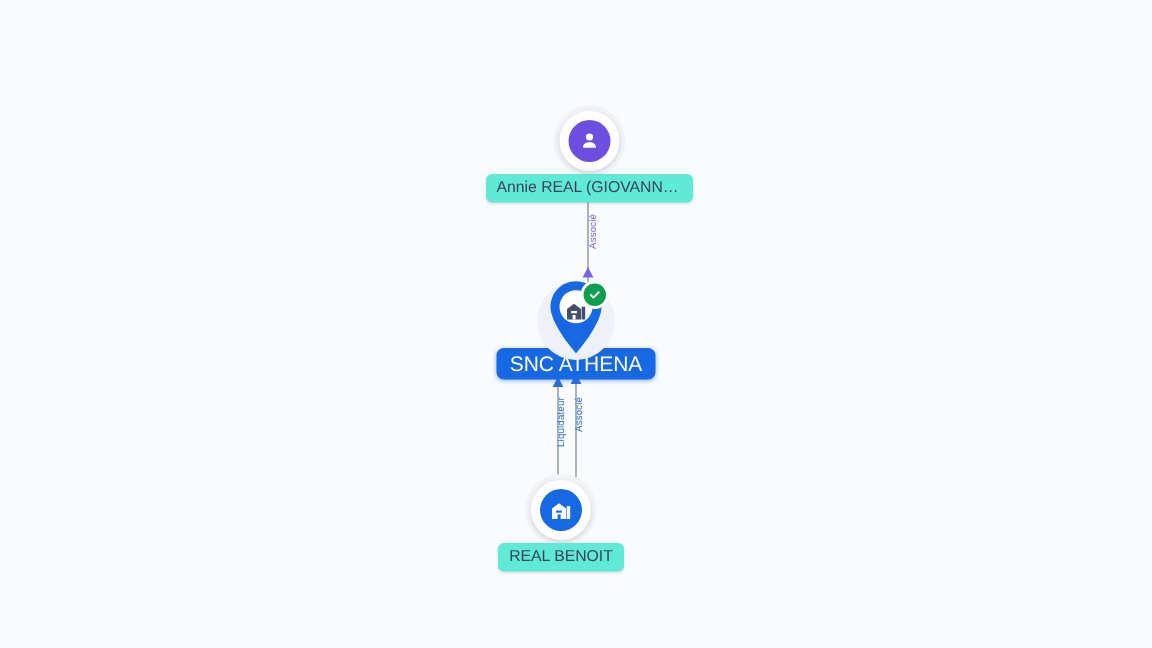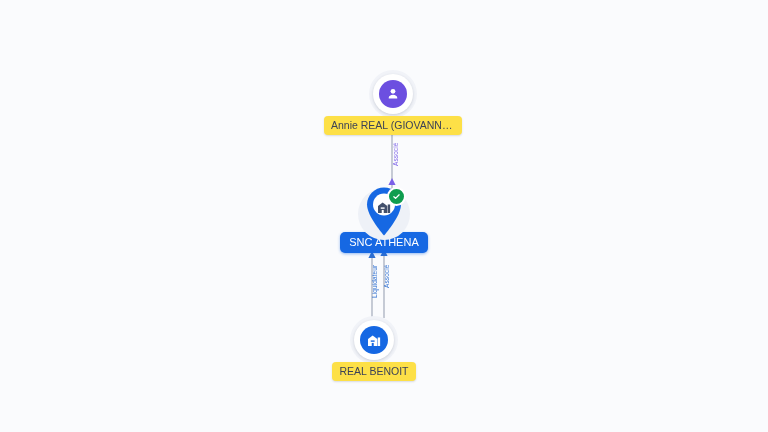--- a/index.html
+++ b/index.html
@@ -97,37 +97,37 @@
     justify-content: center;
   }
 
   
   .node-label {
     margin-top: 2px;
     max-width: 124px;
     white-space: nowrap;
     overflow: hidden;
     text-overflow: ellipsis;
-    background: #fde047;
+    background: #5eead4;
     color: #3c4257;
     font-size: 10.5px;
     line-height: 15px;
     padding: 2px 7px;
     border-radius: 4px;
     box-shadow: 0 1px 2px rgba(40,50,80,0.16);
     text-align: center;
   }
   .node-label.primary {
     background: #1668e3;
     color: #ffffff;
     font-weight: 500;
     border-radius: 5px;
     box-shadow: 0 1px 3px rgba(22,104,227,0.45);
     padding: 3px 9px;
-    font-size: 11px;
+    font-size: 14px;
   }
 
   
   .edge-label {
     position: absolute;
     font-size: 6.5px;
     line-height: 8px;
     letter-spacing: 0.1px;
     white-space: nowrap;
     transform-origin: left top;

